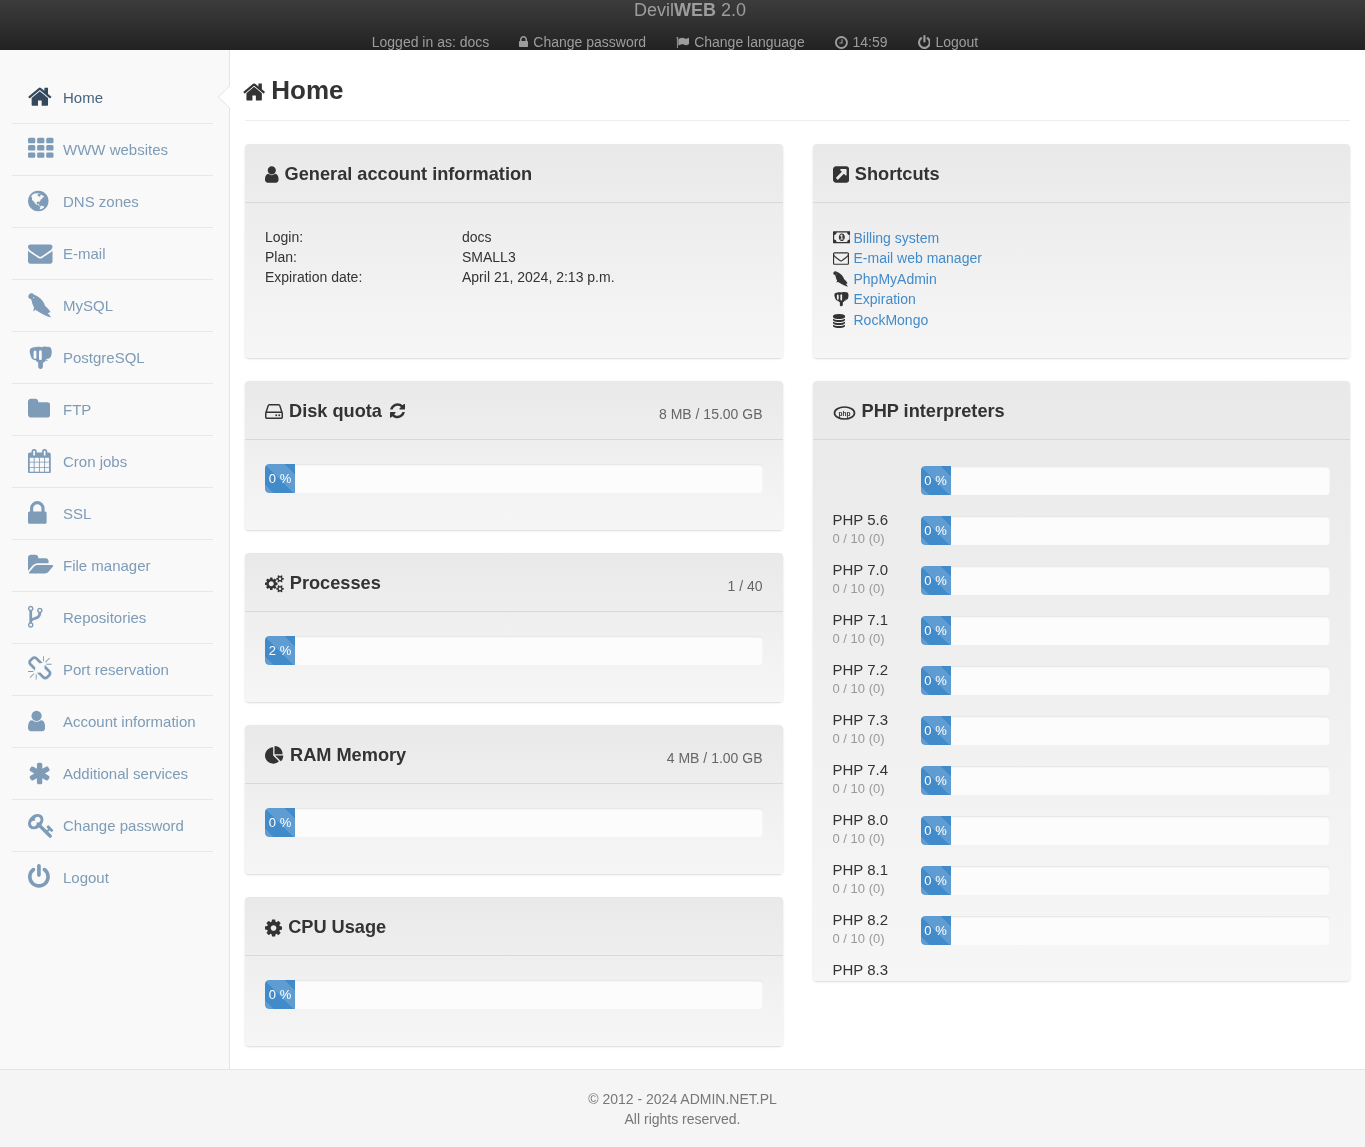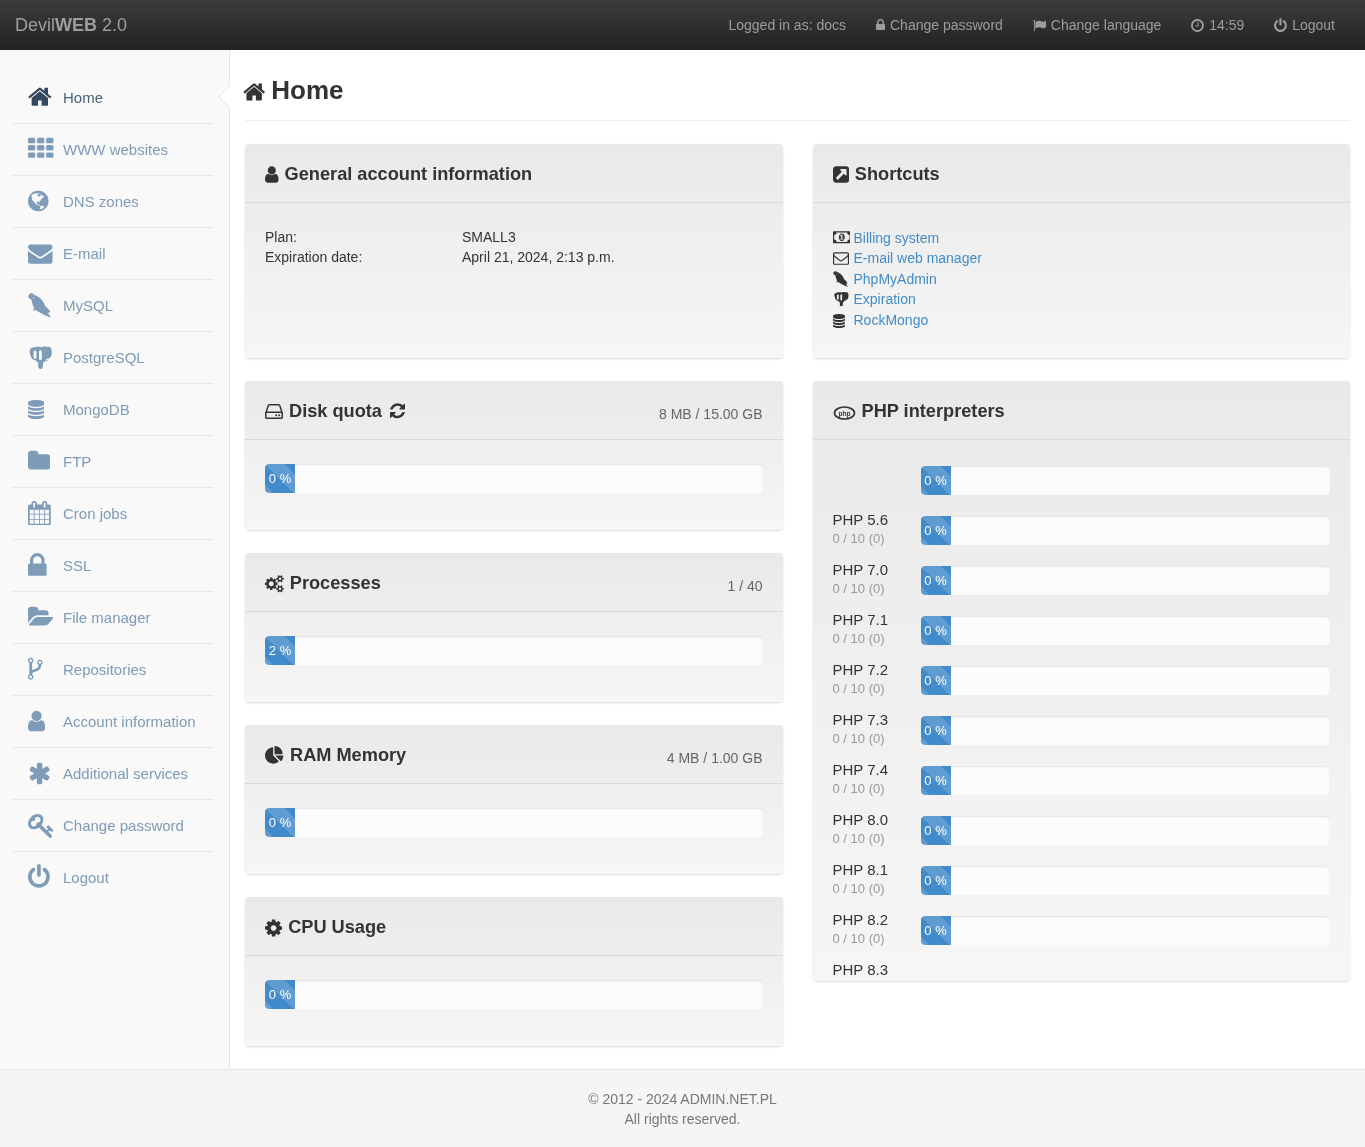--- a/index.html
+++ b/index.html
@@ -1,19 +1,19 @@
 <!DOCTYPE html>
 <html><head><meta charset="utf-8"><title>DevilWEB</title>
 <style>
 * { margin:0; padding:0; box-sizing:border-box; }
 html,body { width:1365px; }
 body { font-family:"Liberation Sans",sans-serif; font-size:14px; color:#333; background:#f5f5f5; }
 .fi { display:inline-block; vertical-align:middle; }
 
-.nav { height:50px; background:linear-gradient(to bottom,#3c3c3c 0%,#222 100%); display:flex; justify-content:space-between; align-items:center; }
+.nav { height:50px; background:linear-gradient(to bottom,#3c3c3c 0%,#222 100%); display:flex; justify-content:space-between; align-items:center;flex-direction:column; }
 .brand { color:#9d9d9d; font-size:18px; padding-left:15px; }
 .brand b { font-weight:bold; }
 .topmenu { list-style:none; display:flex; align-items:center; margin-right:15px; }
 .topmenu li { color:#9d9d9d; font-size:14px; padding:0 15px; display:flex; align-items:center; gap:5px; }
 
 .wrap { display:flex; width:1365px; min-height:1019px; background:#fff; }
 .sidebar { width:230px; background:#f9f9f9; border-right:1px solid #dfe7ee; flex:none; position:relative; }
 .smenu { list-style:none; margin-top:21px; }
 .smenu li { height:52px; display:flex; align-items:center; color:#7e9bb7; font-size:15px; position:relative; }
 .smenu li + li:before { content:""; position:absolute; top:0; left:12px; right:16px; border-top:1px solid #e7e7e7; }
@@ -137,28 +137,20 @@
             </svg></span>
           <span class="slb">MySQL</span>
         </li>
 <li>
           <span class="sic"><svg class="fi " style="width:24px;height:25px" viewBox="0 0 24 25">
               <path fill="currentColor" fill-rule="evenodd" d="M5 2.6 C8 1.7 11 1.6 13.6 2.2 C15.2 1.5 17.3 1.4 19 2.1 C21.3 1.3 22.9 2.3 23.4 4.3 C24 6.6 23.8 9.4 23 11.3 C22.3 13 21 13.8 19.5 13.7 C18.7 13.7 18 13.9 17.6 14.4 L20.4 15.3 C19.5 15.8 18.5 15.8 17.7 15.4 C17.1 16.6 16.1 17.4 14.9 17.6 L14.9 21.6 C14.9 23 14 23.9 12.6 23.9 C11.2 23.9 10.2 23.1 10.2 21.7 L10.2 17.4 C9 17.1 8.1 16.3 7.6 15.1 C6.5 15.5 5.3 15.1 4.4 14.1 C3.4 13 2.7 11.2 2.2 9.4 C1.6 7.2 1.4 4.9 2.3 3.9 C3 3.1 4 3 5 2.6 Z M7.0 5.6 C7.8 5.6 8.4 6.2 8.4 7.4 L8.4 12.2 C8.4 13.2 7.8 13.8 7.0 13.8 C6.2 13.8 5.6 13.2 5.6 12.2 L5.6 7.4 C5.6 6.3 6.2 5.6 7.0 5.6 Z M12.4 5.2 C13.2 5.2 13.8 5.8 13.8 6.8 L13.8 13.4 C13.8 14.4 13.2 15 12.4 15 C11.6 15 11 14.4 11 13.4 L11 6.8 C11 5.8 11.6 5.2 12.4 5.2 Z"></path>
             </svg></span>
           <span class="slb">PostgreSQL</span>
         </li>
 <li>
-          <span class="sic"><svg class="fi " style="width:16.29px;height:19px;" viewBox="0 0 1536 1792">
-              <path fill="currentColor" transform="translate(0,1536) scale(1,-1)" d="M768 768q237 0 443 43t325 127v-170q0 -69 -103 -128t-280 -93.5t-385 -34.5t-385 34.5t-280 93.5t-103 128v170q119 -84 325 -127t443 -43zM768 0q237 0 443 43t325 127v-170q0 -69 -103 -128t-280 -93.5t-385 -34.5t-385 34.5t-280 93.5t-103 128v170q119 -84 325 -127
-t443 -43zM768 384q237 0 443 43t325 127v-170q0 -69 -103 -128t-280 -93.5t-385 -34.5t-385 34.5t-280 93.5t-103 128v170q119 -84 325 -127t443 -43zM768 1536q208 0 385 -34.5t280 -93.5t103 -128v-128q0 -69 -103 -128t-280 -93.5t-385 -34.5t-385 34.5t-280 93.5
-t-103 128v128q0 69 103 128t280 93.5t385 34.5z"></path>
-            </svg></span>
-          <span class="slb">MongoDB</span>
-        </li>
-<li>
           <span class="sic"><svg class="fi " style="width:22.29px;height:24px;" viewBox="0 0 1664 1792">
               <path fill="currentColor" transform="translate(0,1536) scale(1,-1)" d="M1664 928v-704q0 -92 -66 -158t-158 -66h-1216q-92 0 -158 66t-66 158v960q0 92 66 158t158 66h320q92 0 158 -66t66 -158v-32h672q92 0 158 -66t66 -158z"></path>
             </svg></span>
           <span class="slb">FTP</span>
         </li>
 <li>
           <span class="sic"><svg class="fi " style="width:22.75px;height:24.5px;" viewBox="0 0 1664 1792">
               <path fill="currentColor" transform="translate(0,1536) scale(1,-1)" d="M128 -128h288v288h-288v-288zM480 -128h320v288h-320v-288zM128 224h288v320h-288v-320zM480 224h320v320h-320v-320zM128 608h288v288h-288v-288zM864 -128h320v288h-320v-288zM480 608h320v288h-320v-288zM1248 -128h288v288h-288v-288zM864 224h320v320h-320v-320z
 M512 1088v288q0 13 -9.5 22.5t-22.5 9.5h-64q-13 0 -22.5 -9.5t-9.5 -22.5v-288q0 -13 9.5 -22.5t22.5 -9.5h64q13 0 22.5 9.5t9.5 22.5zM1248 224h288v320h-288v-320zM864 608h320v288h-320v-288zM1248 608h288v288h-288v-288zM1280 1088v288q0 13 -9.5 22.5t-22.5 9.5h-64
 q-13 0 -22.5 -9.5t-9.5 -22.5v-288q0 -13 9.5 -22.5t22.5 -9.5h64q13 0 22.5 9.5t9.5 22.5zM1664 1152v-1280q0 -52 -38 -90t-90 -38h-1408q-52 0 -90 38t-38 90v1280q0 52 38 90t90 38h128v96q0 66 47 113t113 47h64q66 0 113 -47t47 -113v-96h384v96q0 66 47 113t113 47
@@ -179,20 +171,29 @@
             </svg></span>
           <span class="slb">File manager</span>
         </li>
 <li>
           <span class="sic"><svg class="fi " style="width:14.57px;height:25.5px;" viewBox="0 0 1024 1792">
               <path fill="currentColor" transform="translate(0,1536) scale(1,-1)" d="M288 64q0 40 -28 68t-68 28t-68 -28t-28 -68t28 -68t68 -28t68 28t28 68zM288 1216q0 40 -28 68t-68 28t-68 -28t-28 -68t28 -68t68 -28t68 28t28 68zM928 1088q0 40 -28 68t-68 28t-68 -28t-28 -68t28 -68t68 -28t68 28t28 68zM1024 1088q0 -52 -26 -96.5t-70 -69.5
 q-2 -287 -226 -414q-67 -38 -203 -81q-128 -40 -169.5 -71t-41.5 -100v-26q44 -25 70 -69.5t26 -96.5q0 -80 -56 -136t-136 -56t-136 56t-56 136q0 52 26 96.5t70 69.5v820q-44 25 -70 69.5t-26 96.5q0 80 56 136t136 56t136 -56t56 -136q0 -52 -26 -96.5t-70 -69.5v-497
 q54 26 154 57q55 17 87.5 29.5t70.5 31t59 39.5t40.5 51t28 69.5t8.5 91.5q-44 25 -70 69.5t-26 96.5q0 80 56 136t136 56t136 -56t56 -136z"></path>
             </svg></span>
           <span class="slb">Repositories</span>
+        </li>
+<li>
+          <span class="sic"><svg class="fi " style="width:23.68px;height:25.5px;" viewBox="0 0 1664 1792">
+              <path fill="currentColor" transform="translate(0,1536) scale(1,-1)" d="M439 265l-256 -256q-11 -9 -23 -9t-23 9q-9 10 -9 23t9 23l256 256q10 9 23 9t23 -9q9 -10 9 -23t-9 -23zM608 224v-320q0 -14 -9 -23t-23 -9t-23 9t-9 23v320q0 14 9 23t23 9t23 -9t9 -23zM384 448q0 -14 -9 -23t-23 -9h-320q-14 0 -23 9t-9 23t9 23t23 9h320
+q14 0 23 -9t9 -23zM1648 320q0 -120 -85 -203l-147 -146q-83 -83 -203 -83q-121 0 -204 85l-334 335q-21 21 -42 56l239 18l273 -274q27 -27 68 -27.5t68 26.5l147 146q28 28 28 67q0 40 -28 68l-274 275l18 239q35 -21 56 -42l336 -336q84 -86 84 -204zM1031 1044l-239 -18
+l-273 274q-28 28 -68 28q-39 0 -68 -27l-147 -146q-28 -28 -28 -67q0 -40 28 -68l274 -274l-18 -240q-35 21 -56 42l-336 336q-84 86 -84 204q0 120 85 203l147 146q83 83 203 83q121 0 204 -85l334 -335q21 -21 42 -56zM1664 960q0 -14 -9 -23t-23 -9h-320q-14 0 -23 9
+t-9 23t9 23t23 9h320q14 0 23 -9t9 -23zM1120 1504v-320q0 -14 -9 -23t-23 -9t-23 9t-9 23v320q0 14 9 23t23 9t23 -9t9 -23zM1527 1353l-256 -256q-11 -9 -23 -9t-23 9q-9 10 -9 23t9 23l256 256q10 9 23 9t23 -9q9 -10 9 -23t-9 -23z"></path>
+            </svg></span>
+          <span class="slb">Port reservation</span>
         </li>
 <li>
           <span class="sic"><svg class="fi " style="width:17.14px;height:24px;" viewBox="0 0 1280 1792">
               <path fill="currentColor" transform="translate(0,1536) scale(1,-1)" d="M1280 137q0 -109 -62.5 -187t-150.5 -78h-854q-88 0 -150.5 78t-62.5 187q0 85 8.5 160.5t31.5 152t58.5 131t94 89t134.5 34.5q131 -128 313 -128t313 128q76 0 134.5 -34.5t94 -89t58.5 -131t31.5 -152t8.5 -160.5zM1024 1024q0 -159 -112.5 -271.5t-271.5 -112.5
 t-271.5 112.5t-112.5 271.5t112.5 271.5t271.5 112.5t271.5 -112.5t112.5 -271.5z"></path>
             </svg></span>
           <span class="slb">Account information</span>
         </li>
 <li>
           <span class="sic"><svg class="fi " style="width:23.21px;height:25px;" viewBox="0 0 1664 1792">
@@ -227,20 +228,24 @@
     <div class="row">
       <div class="col">
         <div class="panel " style="height:214px">
             <div class="phead"><span class="pico"><svg class="fi " style="width:13.57px;height:19px;margin-top:-4px" viewBox="0 0 1280 1792">
                   <path fill="currentColor" transform="translate(0,1536) scale(1,-1)" d="M1280 137q0 -109 -62.5 -187t-150.5 -78h-854q-88 0 -150.5 78t-62.5 187q0 85 8.5 160.5t31.5 152t58.5 131t94 89t134.5 34.5q131 -128 313 -128t313 128q76 0 134.5 -34.5t94 -89t58.5 -131t31.5 -152t8.5 -160.5zM1024 1024q0 -159 -112.5 -271.5t-271.5 -112.5
 t-271.5 112.5t-112.5 271.5t112.5 271.5t271.5 112.5t271.5 -112.5t112.5 -271.5z"></path>
                 </svg></span><span class="ptitle">General account information</span></div>
             <div class="pbody">
               <table class="kv">
                 <tbody>
+                  <tr>
+                    <td class="k">Login:</td>
+                    <td>docs</td>
+                  </tr>
                   <tr>
                     <td class="k">Plan:</td>
                     <td>SMALL3</td>
                   </tr>
                   <tr>
                     <td class="k">Expiration date:</td>
                     <td>April 21, 2024, 2:13 p.m.</td>
                   </tr>
                 </tbody>
               </table>

